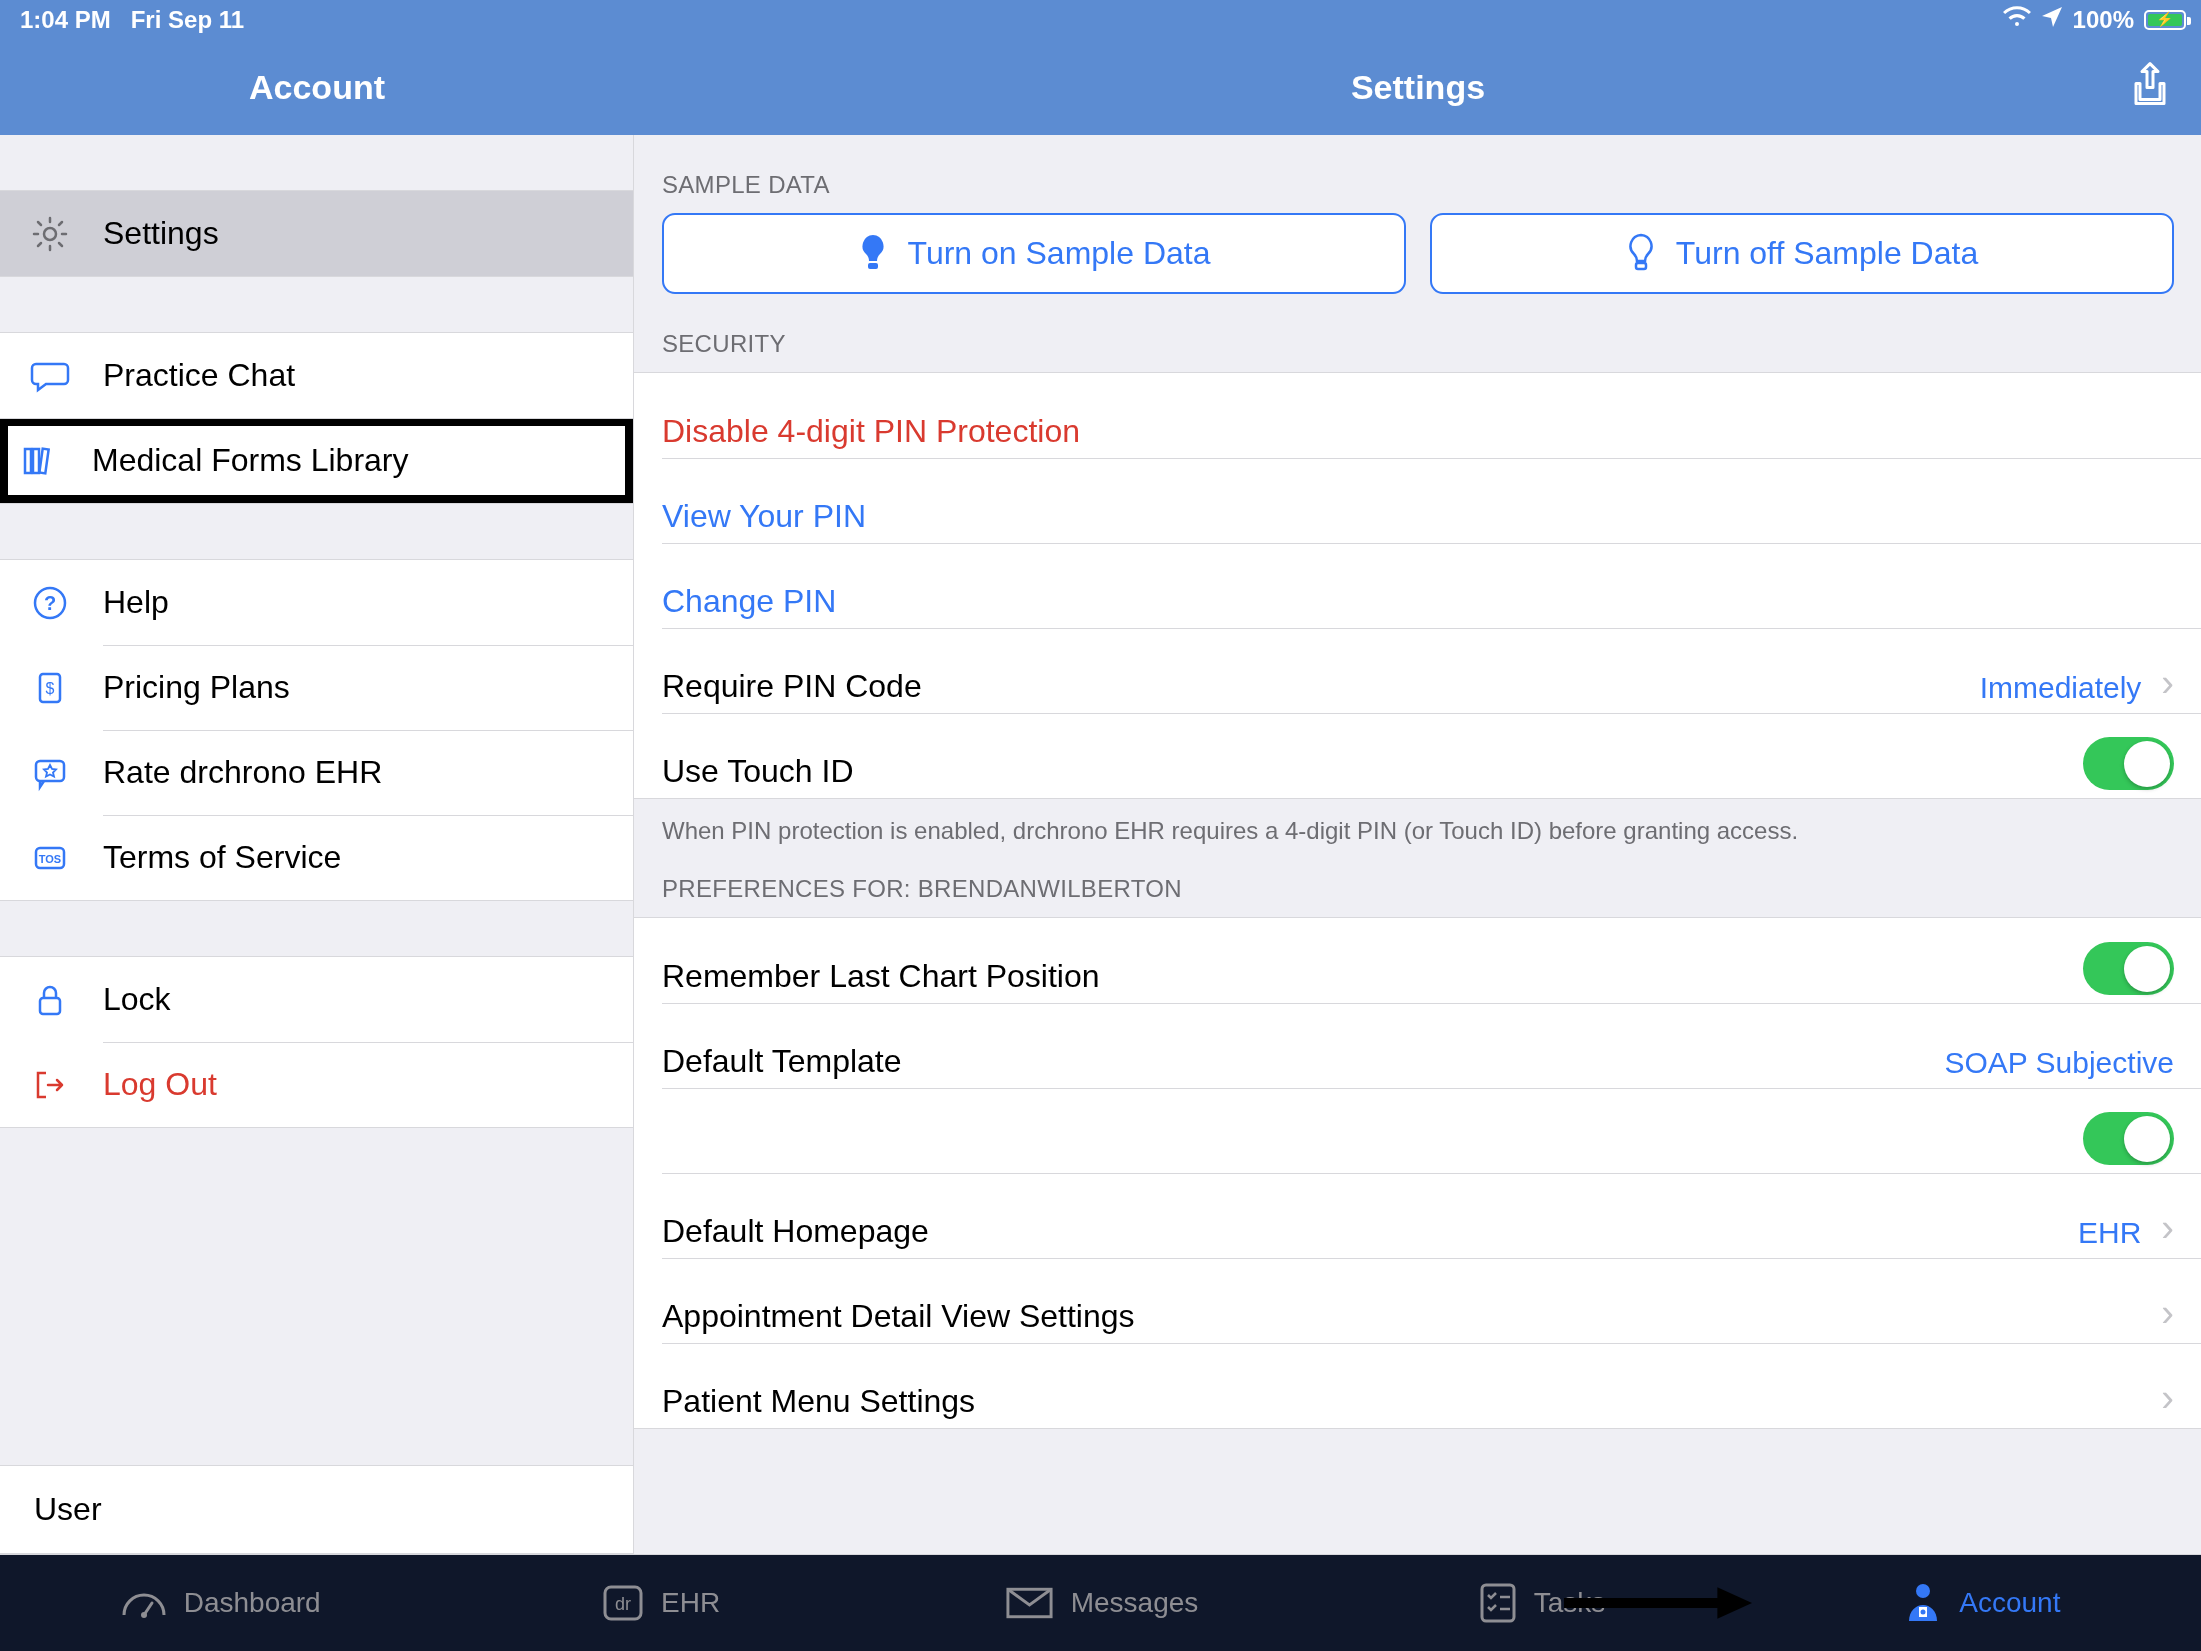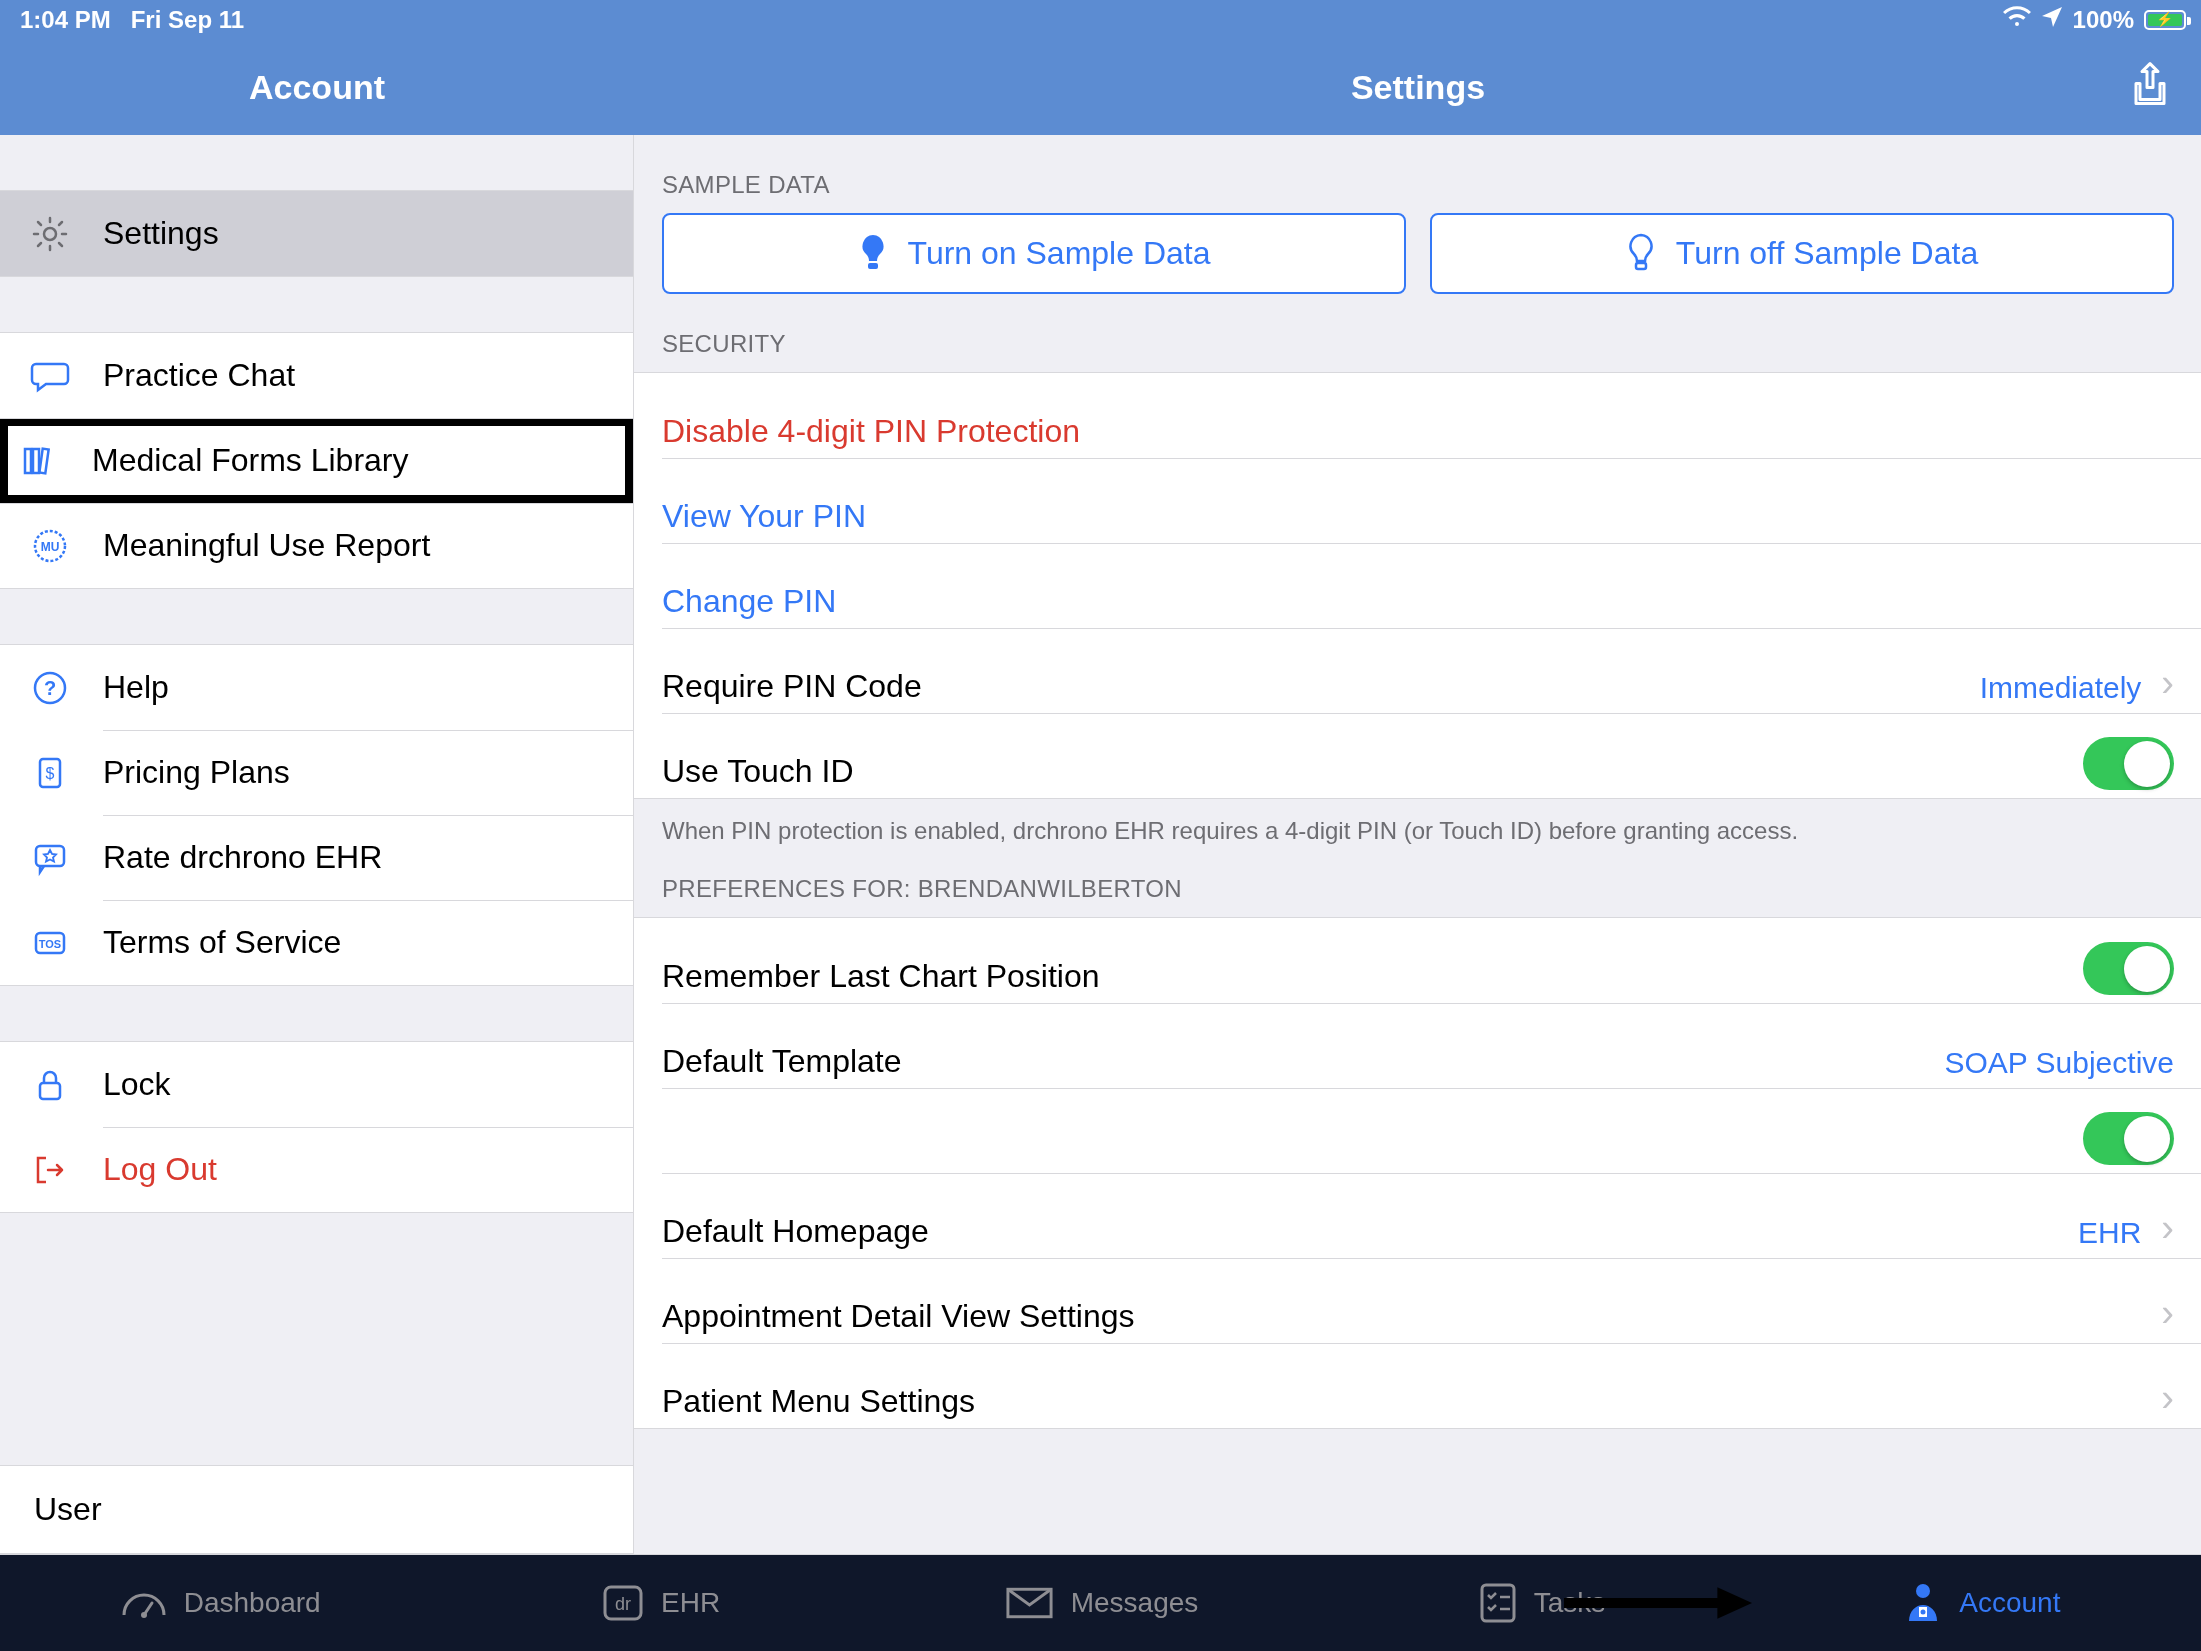--- a/index.html
+++ b/index.html
@@ -47,21 +47,21 @@
 
   .side-item svg { display:block; }
 
   .side-gap { height:55px; }
 
   .user-item { height:89px; display:flex; align-items:center; padding-left:34px; font-size:32px; background:#fff; border-top:1px solid var(--hairline); border-bottom:1px solid var(--hairline); }
 
   
   .section-header { font-size:24px; color:#6d6d72; padding:36px 0 14px 28px; letter-spacing:0.3px; }
   .sample-row { display:flex; gap:24px; padding:0 28px; }
-  .sample-btn { flex:1; height:81px; border:2px solid var(--blue-link); border-radius:8px; background:#fff; display:flex; align-items:center; justify-content:center; gap:20px; color:var(--blue-link); font-size:32px; }
+  .sample-btn { flex:1; height:81px; border:2px solid var(--blue-link); border-radius:13px; background:#fff; display:flex; align-items:center; justify-content:center; gap:20px; color:var(--blue-link); font-size:32px; }
   .sample-btn svg { display:block; }
 
   .cell-group { background:#fff; border-top:1px solid var(--hairline); border-bottom:1px solid var(--hairline); }
   .cell { display:flex; align-items:flex-end; height:85px; padding:8px 28px; font-size:32px; position:relative; }
   .cell + .cell:before { content:""; position:absolute; left:28px; right:0; top:0; height:1px; background:var(--hairline); }
   .cell .spacer { flex:1; }
   .cell .value { color:var(--blue-link); font-size:30px; margin-right:20px; }
   .cell .chev { color:#c4c4c8; font-size:38px; font-weight:400; }
   .link-red { color:var(--red); }
   .link-blue { color:var(--blue-link); }
@@ -153,29 +153,20 @@
         <div class="side-item highlight-box hair-full">
           <span class="icon-slot">
             <svg width="40" height="40" viewBox="0 0 40 40">
                 <rect x="6" y="8" width="6" height="24" fill="none" stroke="#3478f6" stroke-width="2.5"></rect>
                 <rect x="14" y="8" width="6" height="24" fill="none" stroke="#3478f6" stroke-width="2.5"></rect>
                 <rect x="22" y="8" width="6" height="24" fill="none" stroke="#3478f6" stroke-width="2.5" transform="rotate(8 25 20)"></rect>
               </svg>
           </span>
           <span class="lbl">Medical Forms Library</span>
         </div>
-        <div class="side-item hair-full">
-          <span class="icon-slot">
-            <svg width="40" height="40" viewBox="0 0 40 40">
-                <circle cx="20" cy="20" r="15" fill="none" stroke="#3478f6" stroke-width="2.5" stroke-dasharray="3 2"></circle>
-                <text x="20" y="25" text-anchor="middle" font-size="12" font-weight="700" fill="#3478f6">MU</text>
-              </svg>
-          </span>
-          <span class="lbl">Meaningful Use Report</span>
-        </div>
       </div>
 
       <div class="side-gap"></div>
 
       <div class="side-group">
         <div class="side-item">
           <span class="icon-slot">
             <svg width="40" height="40" viewBox="0 0 40 40">
                 <circle cx="20" cy="20" r="15" fill="none" stroke="#3478f6" stroke-width="2.5"></circle>
                 <text x="20" y="27" text-anchor="middle" font-size="20" font-weight="700" fill="#3478f6">?</text>

